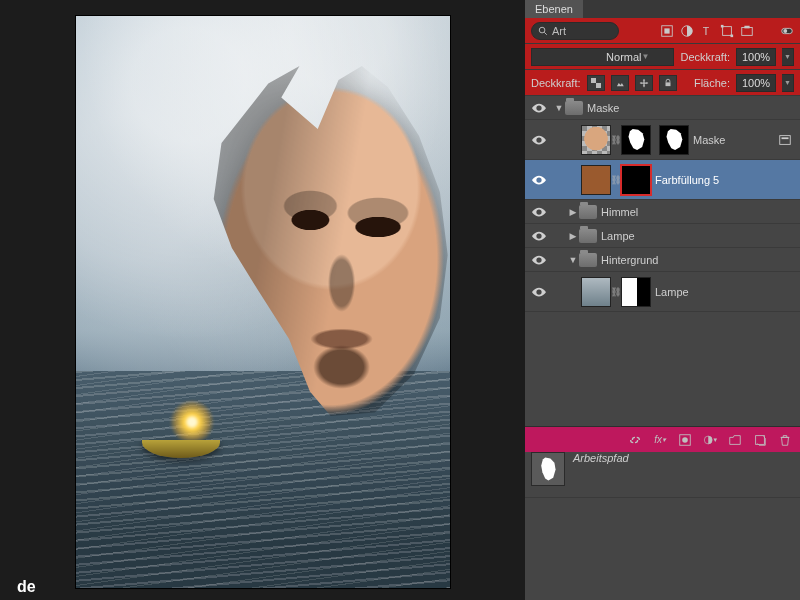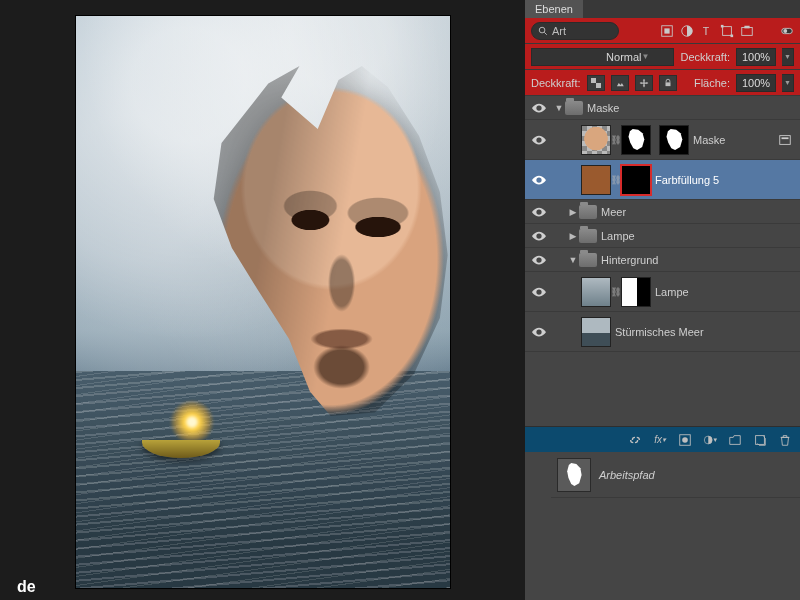--- a/index.html
+++ b/index.html
@@ -116,28 +116,28 @@
   .mask.shape::after { content:""; position:absolute; inset:3px;
       background:#fff; clip-path:polygon(35% 2%,60% 6%,80% 22%,88% 50%,78% 84%,55% 98%,38% 90%,24% 65%,16% 38%,22% 12%); }
   .mask.sky { background:linear-gradient(90deg,#fff 55%,#000 55%); }
   .link { width:10px; display:flex; align-items:center; justify-content:center; color:#bbb; font-size:9px; }
   .redbox { outline:2px solid #d72b2b; outline-offset:-1px; }
   .lname { padding-left:4px; }
   .gap4 { width:4px; }
   .endicon { margin-left:auto; margin-right:8px; }
 
   
-  #layerbottom { height:26px; background:#0c4a6e; border-top:1px solid #2e2e2e;
+  #layerbottom { height:26px; background:#be185d; border-top:1px solid #2e2e2e;
                  display:flex; align-items:center; justify-content:flex-end; gap:11px; padding:0 8px; }
   #layerbottom .icn { color:#bfbfbf; }
 
   
   #pathspanel { background:#454545; }
-  .pathrow { display:flex; align-items:center; height:46px; padding:0 6px; gap:8px;
-             border-bottom:1px solid #3a3a3a;margin-left:26px; }
+  .pathrow { display:flex; height:46px; padding:0 6px; gap:8px;
+             border-bottom:1px solid #3a3a3a; }
   .paththumb { width:34px; height:34px; background:#5a5a5a; border:1px solid #2a2a2a;
                display:flex; align-items:center; justify-content:center; }
   .paththumb .shape { width:20px; height:24px; background:#fff;
       clip-path:polygon(36% 2%,62% 6%,82% 24%,88% 52%,76% 86%,52% 98%,36% 90%,22% 64%,16% 36%,24% 10%); }
 </style>
 </head>
 <body>
 
 <div id="workspace">
   <div id="doc">
@@ -298,21 +298,21 @@
 
     <div class="layer">
       <div class="vis">
           <svg viewBox="0 0 16 10">
             <path d="M8 0C3 0 0 5 0 5s3 5 8 5 8-5 8-5-3-5-8-5zm0 8a3 3 0 110-6 3 3 0 010 6z" fill="#cfcfcf"></path>
           </svg>
         </div>
       <span class="indent"></span>
       <span class="twisty">▶</span>
       <span class="folder"></span>
-      <span class="lname">Meer</span>
+      <span class="lname">Himmel</span>
     </div>
 
     <div class="layer">
       <div class="vis">
           <svg viewBox="0 0 16 10">
             <path d="M8 0C3 0 0 5 0 5s3 5 8 5 8-5 8-5-3-5-8-5zm0 8a3 3 0 110-6 3 3 0 010 6z" fill="#cfcfcf"></path>
           </svg>
         </div>
       <span class="indent"></span>
       <span class="twisty">▶</span>
@@ -339,31 +339,20 @@
           </svg>
         </div>
       <span class="indent"></span>
         <span class="indent"></span>
       <div class="thumb sky"></div>
       <span class="link">⛓</span>
       <div class="mask sky"></div>
       <span class="lname">Lampe</span>
     </div>
 
-    <div class="layer tall">
-      <div class="vis">
-          <svg viewBox="0 0 16 10">
-            <path d="M8 0C3 0 0 5 0 5s3 5 8 5 8-5 8-5-3-5-8-5zm0 8a3 3 0 110-6 3 3 0 010 6z" fill="#cfcfcf"></path>
-          </svg>
-        </div>
-      <span class="indent"></span>
-        <span class="indent"></span>
-      <div class="thumb sea"></div>
-      <span class="lname">Stürmisches Meer</span>
-    </div>
   </div>
 
   <div id="layerbottom">
     <span class="icn">
         <svg viewBox="0 0 16 16">
           <path d="M5 8a3 3 0 013-3h0M11 8a3 3 0 01-3 3h0" stroke="currentColor" fill="none" stroke-width="1.5"></path>
           <path d="M3 8a3 3 0 003 3M13 8a3 3 0 00-3-3" stroke="currentColor" fill="none" stroke-width="1.5"></path>
         </svg>
       </span>
     <span class="icn" style="font-style:italic;font-size:10px">fx<small style="font-size:7px">▾</small></span>

